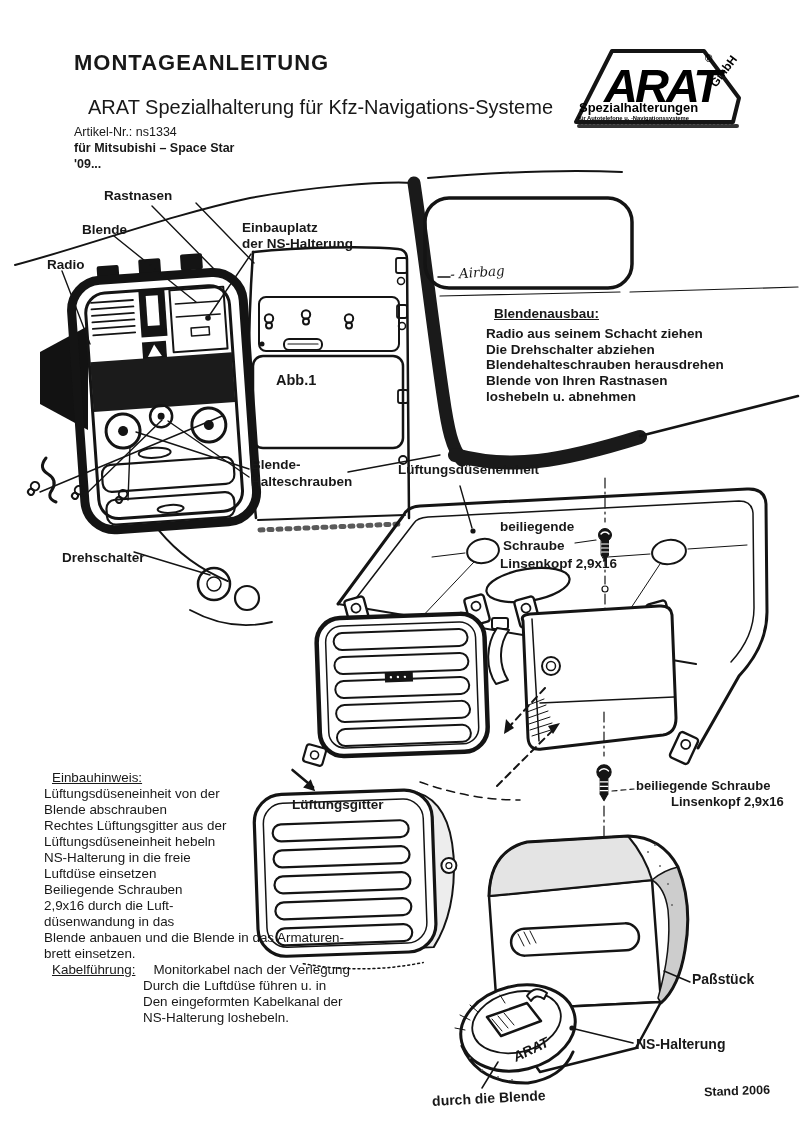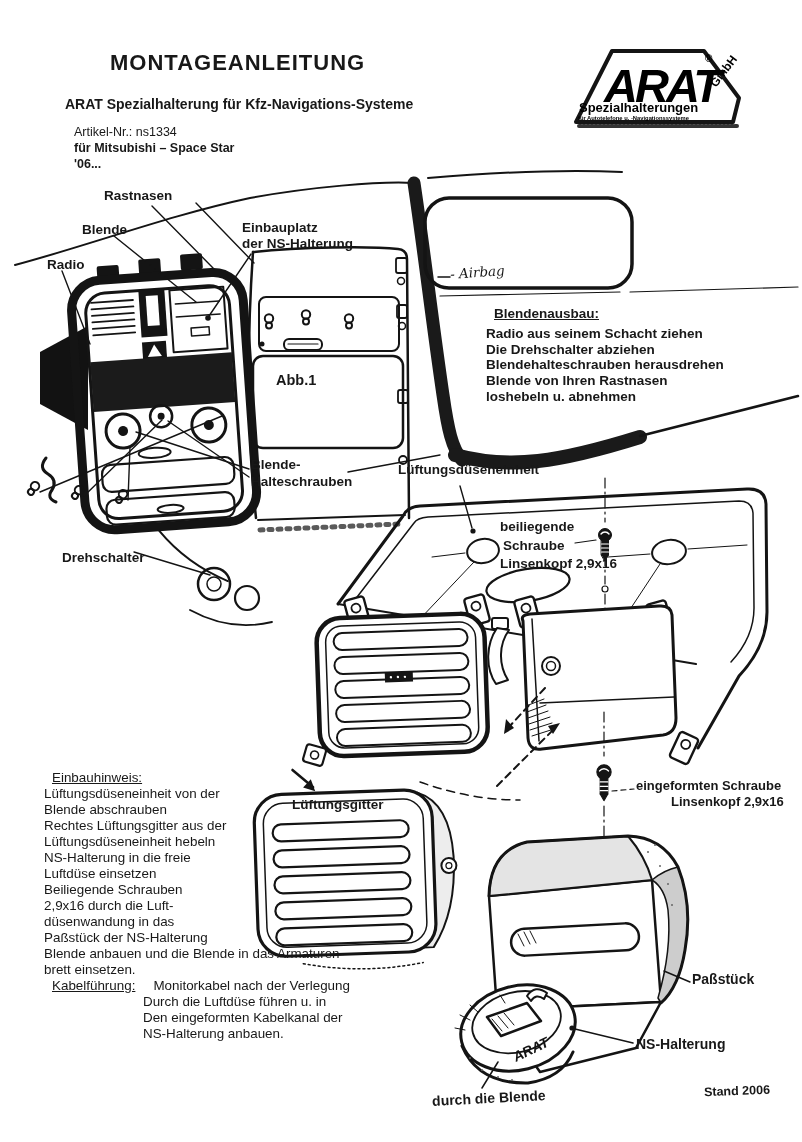--- a/index.html
+++ b/index.html
@@ -1,21 +1,21 @@
 <!DOCTYPE html>
 <html><head>
 <meta charset="utf-8">
 <style>
   html,body{margin:0;padding:0;background:#fff;}
   #page{position:relative;width:802px;height:1142px;background:#fff;overflow:hidden;
         font-family:"Liberation Sans",sans-serif;color:#181818;}
   .abs{position:absolute;white-space:nowrap;}
   .lbl{font-size:13.5px;font-weight:bold;}
-  #title{left:74px;top:50px;font-size:22px;font-weight:800;letter-spacing:1px;margin-left:36px;}
-  #subtitle{left:65px;top:96px;font-size:14px;font-weight:bold;}
+  #title{left:74px;top:50px;font-size:22px;font-weight:800;letter-spacing:1px;}
+  #subtitle{left:88px;top:96px;font-size:20px;font-weight:normal;}
   #artno{left:74px;top:125px;font-size:12.5px;}
   #vehicle{left:74px;top:141px;font-size:12.5px;font-weight:bold;}
   #vyear{left:74px;top:157px;font-size:12.5px;font-weight:bold;}
   .ul{text-decoration:underline;padding-left:8px;}
   #blendenausbau{left:486px;top:306px;font-size:13.5px;font-weight:bold;line-height:15.8px;}
   #blendenausbau .hd{margin-bottom:4px;}
   #einbauhinweis{left:44px;top:770px;font-size:13.4px;font-weight:normal;line-height:16px;}
   .ind{padding-left:99px;}
   #airbag-note{left:450px;top:264px;font-size:13.5px;font-style:italic;
      font-family:"DejaVu Serif",serif;transform:rotate(-4deg);}
@@ -297,21 +297,21 @@
       <circle cx="572" cy="1028" r="2.6" fill="#141414" stroke="none"></circle>
       <line x1="575" y1="1029" x2="633" y2="1043" stroke-width="1.5"></line>
       <line x1="482" y1="1088" x2="498" y2="1062" stroke-width="1.5"></line>
     </g>
   </svg>
 
   <div class="abs" id="title">MONTAGEANLEITUNG</div>
   <div class="abs" id="subtitle">ARAT Spezialhalterung für Kfz-Navigations-Systeme</div>
   <div class="abs" id="artno">Artikel-Nr.: ns1334</div>
   <div class="abs" id="vehicle">für Mitsubishi – Space Star</div>
-  <div class="abs" id="vyear">'06...</div>
+  <div class="abs" id="vyear">'09...</div>
 
   <div class="abs lbl" style="left:104px;top:188px">Rastnasen</div>
   <div class="abs lbl" style="left:82px;top:222px">Blende</div>
   <div class="abs lbl" style="left:47px;top:257px">Radio</div>
   <div class="abs lbl" style="left:242px;top:220px">Einbauplatz</div>
   <div class="abs lbl" style="left:242px;top:236px">der NS-Halterung</div>
   <div class="abs lbl" style="left:276px;top:372px;font-size:14.5px">Abb.1</div>
   <div class="abs" id="airbag-note">- Airbag</div>
   <div class="abs lbl" style="left:251px;top:457px">Blende-</div>
   <div class="abs lbl" style="left:251px;top:474px">Halteschrauben</div>
@@ -324,41 +324,40 @@
     <div>Blendehalteschrauben herausdrehen</div>
     <div>Blende von Ihren Rastnasen</div>
     <div>loshebeln u. abnehmen</div>
   </div>
 
   <div class="abs lbl" style="left:398px;top:462px">Lüftungsdüseneinheit</div>
   <div class="abs lbl" style="left:500px;top:519px">beiliegende</div>
   <div class="abs lbl" style="left:503px;top:538px">Schraube</div>
   <div class="abs lbl" style="left:500px;top:556px">Linsenkopf 2,9x16</div>
   <div class="abs lbl" style="left:292px;top:797px">Lüftungsgitter</div>
-  <div class="abs lbl" style="left:636px;top:778px;font-size:13px">eingeformten Schraube</div>
+  <div class="abs lbl" style="left:636px;top:778px;font-size:13px">beiliegende Schraube</div>
   <div class="abs lbl" style="left:671px;top:794px;font-size:13px">Linsenkopf 2,9x16</div>
   <div class="abs lbl" style="left:692px;top:971px;font-size:14px">Paßstück</div>
   <div class="abs lbl" style="left:636px;top:1036px;font-size:14px">NS-Halterung</div>
   <div class="abs lbl" id="durchblende" style="left:432px;top:1090px;font-size:14px">durch die Blende</div>
 
   <div class="abs" id="einbauhinweis">
     <div class="ul">Einbauhinweis:</div>
     <div>Lüftungsdüseneinheit von der</div>
     <div>Blende abschrauben</div>
     <div>Rechtes Lüftungsgitter aus der</div>
     <div>Lüftungsdüseneinheit hebeln</div>
     <div>NS-Halterung in die freie</div>
     <div>Luftdüse einsetzen</div>
     <div>Beiliegende Schrauben</div>
     <div>2,9x16 durch die Luft-</div>
     <div>düsenwandung in das</div>
-    <div>Paßstück der NS-Halterung</div>
     <div>Blende anbauen und die Blende in das Armaturen-</div>
     <div>brett einsetzen.</div>
     <div><span class="ul">Kabelführung:</span><span style="margin-left:18px">Monitorkabel nach der Verlegung</span></div>
     <div class="ind">Durch die Luftdüse führen u. in</div>
     <div class="ind">Den eingeformten Kabelkanal der</div>
-    <div class="ind">NS-Halterung anbauen.</div>
+    <div class="ind">NS-Halterung loshebeln.</div>
   </div>
 
   <div class="abs" id="stand">Stand 2006</div>
 
 </div>
 
 </body></html>

